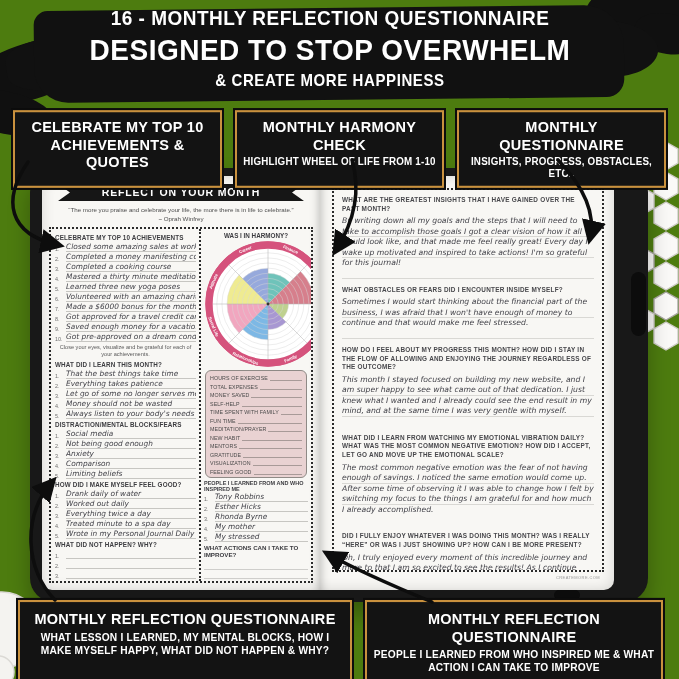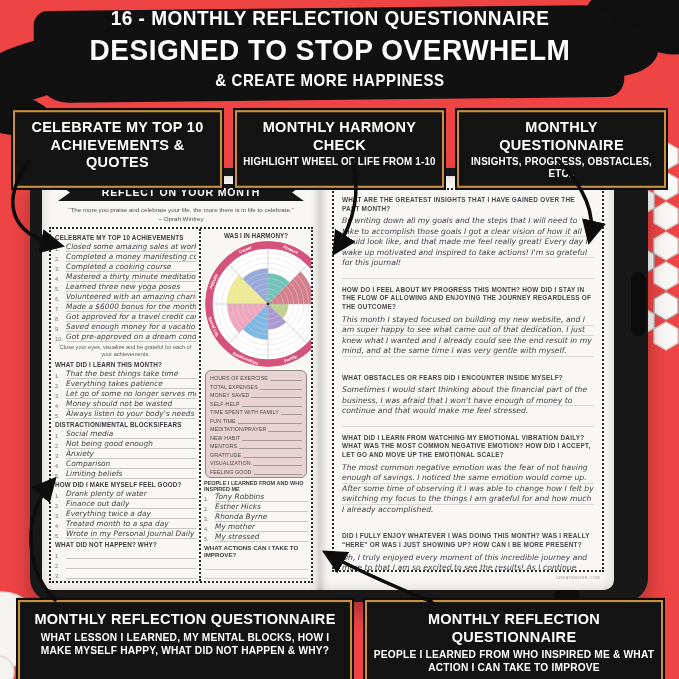--- a/index.html
+++ b/index.html
@@ -1,16 +1,16 @@
 <!DOCTYPE html>
 <html><head>
 <meta charset="utf-8">
 <style>
   html,body{margin:0;padding:0;}
-  .canvas{position:relative;width:679px;height:679px;background:#ef4444;overflow:hidden;
+  .canvas{position:relative;width:679px;height:679px;background:#4d7c0f;overflow:hidden;
           font-family:"Liberation Sans",sans-serif;color:#222;}
   
   .splat{position:absolute;background:#101010;border-radius:46% 54% 52% 48%;z-index:1;}
   .hexwrap,.bubbles{position:absolute;z-index:0;}
   
   .brush{position:absolute;left:6px;top:2px;width:648px;height:102px;z-index:2;}
   .brush .b1{position:absolute;left:28px;top:6px;width:590px;height:92px;background:#111;border-radius:14px 40px 18px 34px;transform:rotate(-.6deg);}
   .brush .b2{position:absolute;left:0;top:34px;width:120px;height:52px;background:#111;border-radius:40% 60% 55% 45%;transform:rotate(-8deg);}
   .brush .b3{position:absolute;right:-4px;top:18px;width:110px;height:58px;background:#111;border-radius:55% 45% 60% 40%;transform:rotate(7deg);}
   .headline{position:absolute;left:60px;top:10px;width:540px;text-align:center;color:#fff;transform:scaleY(1.08);z-index:3;}
@@ -229,33 +229,33 @@
                 </li>
                 <li>
                   <span class="num">5.</span>
                   <span class="hw">Limiting beliefs</span>
                 </li>
               </ol>
             <div class="sec-h">HOW DID I MAKE MYSELF FEEL GOOD?</div>
             <ol class="hand" id="feel-list">
                 <li>
                   <span class="num">1.</span>
-                  <span class="hw">Drank plenty of water</span>
-                </li>
-                <li>
-                  <span class="num">2.</span>
-                  <span class="hw">Finance out daily</span>
+                  <span class="hw">Drank daily of water</span>
+                </li>
+                <li>
+                  <span class="num">2.</span>
+                  <span class="hw">Worked out daily</span>
                 </li>
                 <li>
                   <span class="num">3.</span>
                   <span class="hw">Everything twice a day</span>
                 </li>
                 <li>
                   <span class="num">4.</span>
-                  <span class="hw">Treated month to a spa day</span>
+                  <span class="hw">Treated minute to a spa day</span>
                 </li>
                 <li>
                   <span class="num">5.</span>
                   <span class="hw">Wrote in my Personal Journal Daily</span>
                 </li>
               </ol>
             <div class="sec-h">WHAT DID NOT HAPPEN? WHY?</div>
             <ol class="hand" id="nothappen-list">
                 <li>
                   <span class="num">1.</span>
@@ -392,26 +392,26 @@
         </div>
       </div>
 
       <div class="page-right">
         <div class="qabox" id="qa-list">
             <div class="qa">
               <div class="q">WHAT ARE THE GREATEST INSIGHTS THAT I HAVE GAINED OVER THE PAST MONTH?</div>
               <div class="a">By writing down all my goals and the steps that I will need to take to accomplish those goals I got a clear vision of how it all would look like, and that made me feel really great! Every day I wake up motivated and inspired to take actions! I'm so grateful for this journal!</div>
             </div>
             <div class="qa">
+              <div class="q">WHAT OBSTACLES OR FEARS DID I ENCOUNTER INSIDE MYSELF?</div>
+              <div class="a">Sometimes I would start thinking about the financial part of the business, I was afraid that I won't have enough of money to continue and that would make me feel stressed.</div>
+            </div>
+            <div class="qa">
               <div class="q">HOW DO I FEEL ABOUT MY PROGRESS THIS MONTH? HOW DID I STAY IN THE FLOW OF ALLOWING AND ENJOYING THE JOURNEY REGARDLESS OF THE OUTCOME?</div>
               <div class="a">This month I stayed focused on building my new website, and I am super happy to see what came out of that dedication. I just knew what I wanted and I already could see the end result in my mind, and at the same time I was very gentle with myself.</div>
-            </div>
-            <div class="qa">
-              <div class="q">WHAT OBSTACLES OR FEARS DID I ENCOUNTER INSIDE MYSELF?</div>
-              <div class="a">Sometimes I would start thinking about the financial part of the business, I was afraid that I won't have enough of money to continue and that would make me feel stressed.</div>
             </div>
             <div class="qa">
               <div class="q">WHAT DID I LEARN FROM WATCHING MY EMOTIONAL VIBRATION DAILY? WHAT WAS THE MOST COMMON NEGATIVE EMOTION? HOW DID I ACCEPT, LET GO AND MOVE UP THE EMOTIONAL SCALE?</div>
               <div class="a">The most common negative emotion was the fear of not having enough of savings. I noticed the same emotion would come up. After some time of observing it I was able to change how I felt by switching my focus to the things I am grateful for and how much I already accomplished.</div>
             </div>
             <div class="qa">
               <div class="q">DID I FULLY ENJOY WHATEVER I WAS DOING THIS MONTH? WAS I REALLY “HERE” OR WAS I JUST SHOWING UP? HOW CAN I BE MORE PRESENT?</div>
               <div class="a">Oh, I truly enjoyed every moment of this incredible journey and more to that I am so excited to see the results! As I continue creating and manifesting magic into my life. I choose to be present and fully in my heart!</div>
             </div>
           </div>

